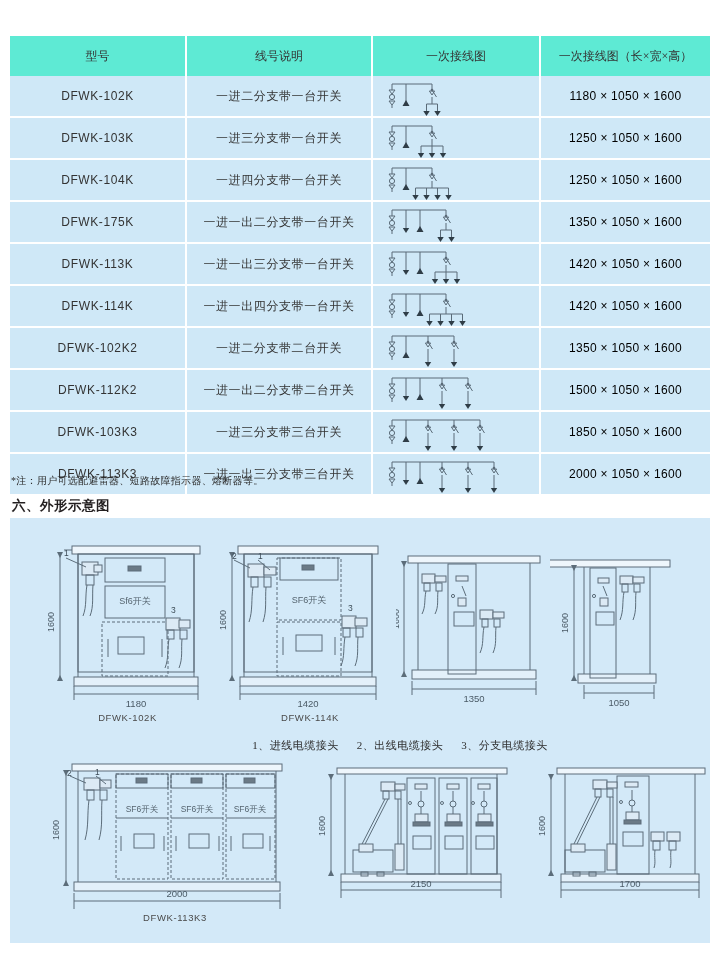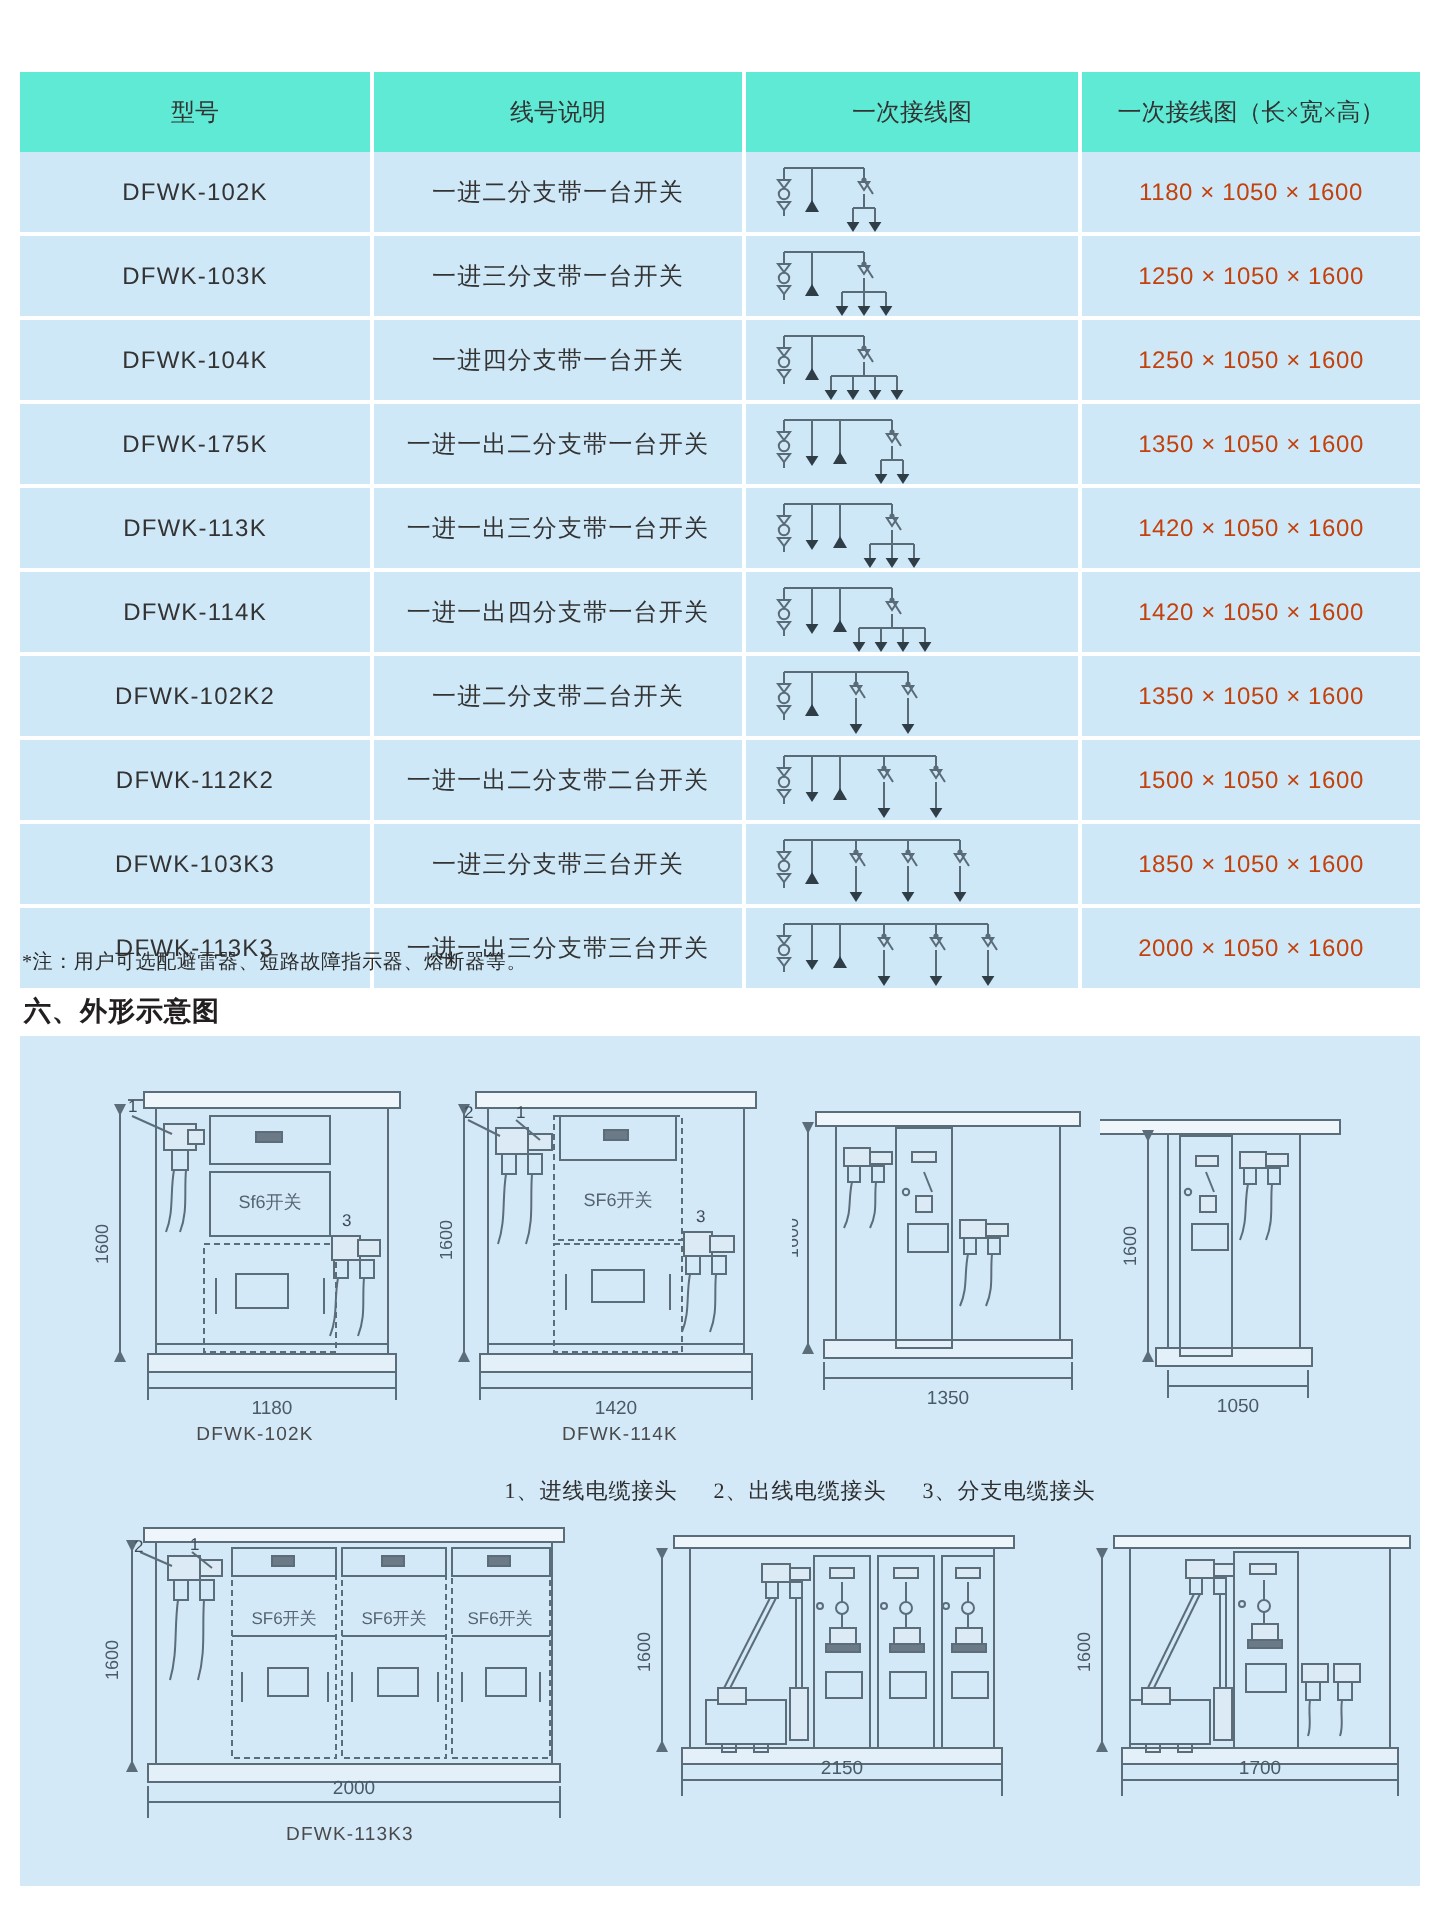--- a/index.html
+++ b/index.html
@@ -45,21 +45,21 @@
   table.scheme tbody td{
     height:40px;background:#cfe8f7;
     border-right:2px solid #ffffff;
     border-bottom:2px solid #ffffff;
     font-size:12px;
   }
   table.scheme tbody td:last-child{border-right:0;}
   table.scheme tbody tr:last-child td{border-bottom:0;}
   .c-model{font-family:"Liberation Sans","DejaVu Sans",sans-serif;font-size:12.5px;color:#333;letter-spacing:0.6px;}
   .c-desc{font-family:"Liberation Serif","DejaVu Serif",serif;font-size:12px;color:#333;letter-spacing:0.6px;}
-  .c-dim{font-family:"Liberation Sans","DejaVu Sans",sans-serif;font-size:11.5px;color:#c2410c;letter-spacing:0.3px;}
+  .c-dim{font-family:"Liberation Sans","DejaVu Sans",sans-serif;font-size:11.5px;color:#000000;letter-spacing:0.3px;}
   .c-diag{padding:0;}
   .diagcell{display:flex;align-items:center;justify-content:center;height:40px;}
 
   
   #outline-panel{
     position:absolute;left:10px;top:518px;
     width:700px;height:425px;
     background:#d3e9f8;
   }
   .fig{position:absolute;}

